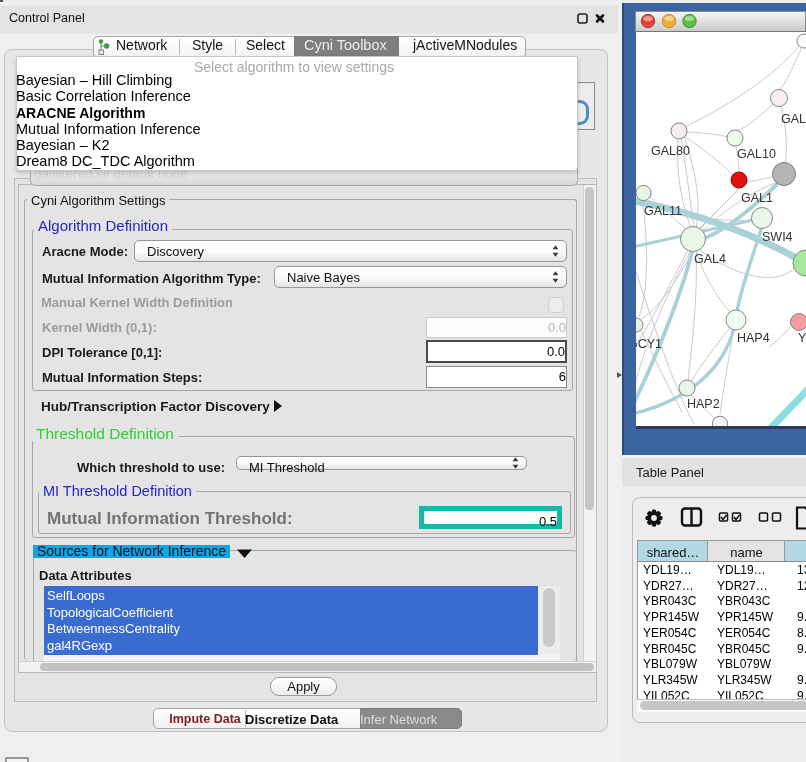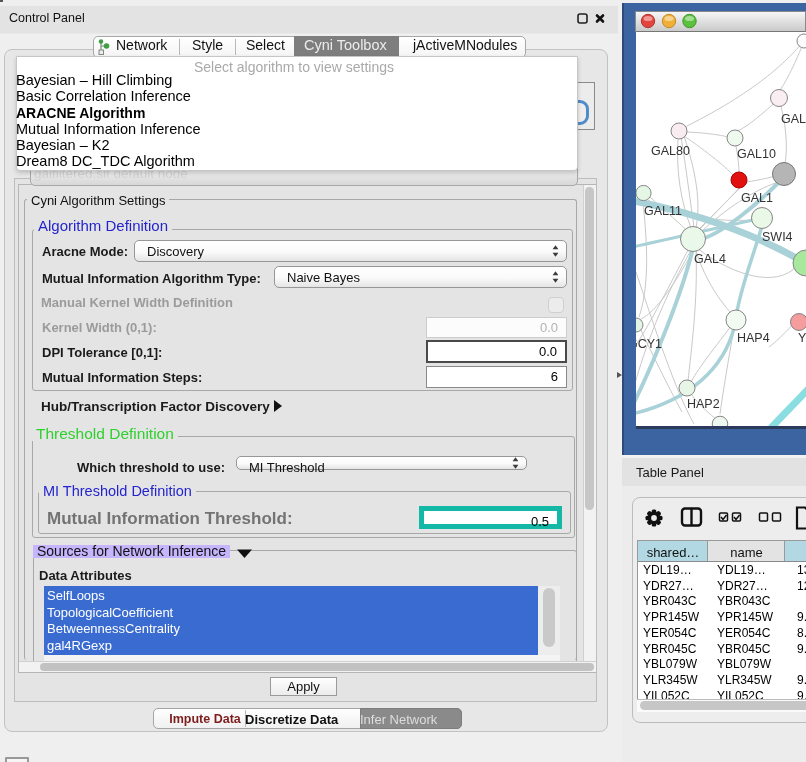--- a/index.html
+++ b/index.html
@@ -1,20 +1,20 @@
 <!DOCTYPE html>
 <html><head><meta charset="utf-8"><style>
 html,body{margin:0;padding:0}
 body{width:806px;height:762px;position:relative;background:#efefef;font-family:"Liberation Sans",sans-serif;overflow:hidden}
 .a{position:absolute}
 .b{font-weight:bold}
 .combo{position:absolute;border:1px solid #979797;border-radius:5px;background:linear-gradient(#ffffff,#fafafa 55%,#e4e4e4);box-sizing:border-box}
 .combo .tx{position:absolute;left:12px;top:3px;font-size:13px;color:#111}
 .spin{position:absolute;right:6px;top:50%;transform:translateY(-50%);width:9px;height:14px}
-.fld{position:absolute;background:#fff;box-sizing:border-box;font-size:13px;text-align:right;padding-right:8px}
+.fld{position:absolute;background:#fff;box-sizing:border-box;font-size:13px;text-align:right;padding-right:0}
 .gtitle{position:absolute;font-size:13px;background:#e7e7e7;padding:0 4px;line-height:13px}
 .grp{position:absolute;border:1px solid #a8a8a8;border-radius:3px}
 </style></head><body>
 
 <div class="a" style="left:0;top:0;width:3px;height:2px;background:#555"></div>
 <div class="a" style="left:0;top:5px;width:618px;height:27px;background:#e3e3e3;border-top:1px solid #ededed;border-bottom:1px solid #e9e9e9"></div>
 <div class="a" style="left:9px;top:11px;font-size:12.5px;color:#111">Control Panel</div>
 <svg class="a" style="left:577px;top:13px" width="32" height="12" viewBox="0 0 32 12">
  <rect x="1" y="1" width="9" height="9" rx="2" fill="none" stroke="#222" stroke-width="1.6"></rect>
  <path d="M20 1 L26 7 M26 1 L20 7" transform="translate(0,1.5)" stroke="#111" stroke-width="2.6" stroke-linecap="round" fill="none"></path>
@@ -94,38 +94,38 @@
       <path d="M4.5 12.8 L7.4 8.8 L1.6 8.8 Z" fill="#3a3a3a"></path>
     </svg>
   </div>
 
 <div class="grp" style="left:38px;top:491px;width:531px;height:41px"></div>
 <div class="gtitle" style="left:39px;top:484px;background:#e4e4e4;color:#2424cf;font-size:14.5px;line-height:15px">MI Threshold Definition</div>
 <div class="a b" style="left:47px;top:509px;font-size:17px;color:#737373">Mutual Information Threshold:</div>
 <div class="fld" style="left:419px;top:506px;width:143px;height:23px;border:5px solid #14b8a6;color:#000;line-height:21px">0.5</div>
 
 <div class="grp" style="left:33px;top:550px;width:542px;height:119px"></div>
-<div class="gtitle" style="left:33px;top:545px;background:#c4b5fd;color:#111;font-size:14px">Sources for Network Inference</div>
+<div class="gtitle" style="left:33px;top:545px;background:#0ea5e9;color:#111;font-size:14px">Sources for Network Inference</div>
 <svg class="a" style="left:236px;top:548px" width="17" height="11" viewBox="0 0 17 11">
     <path d="M1 1.5 L16 1.5 L8.5 10 Z" fill="#111"></path>
   </svg>
 <div class="a b" style="left:39px;top:568px;font-size:13px;color:#1a1a1a">Data Attributes</div>
 
 <div class="a" style="left:44px;top:586px;width:494px;height:69px;background:#3a6bd0"></div>
 <div class="a" style="left:47px;top:588px;font-size:13px;color:#fff;line-height:16.6px">SelfLoops<br>TopologicalCoefficient<br>BetweennessCentrality<br>gal4RGexp</div>
 <div class="a" style="left:538px;top:586px;width:22px;height:69px;background:#ededed"></div>
 <div class="a" style="left:543px;top:588px;width:12px;height:59px;background:#c9c9c9;border-radius:6px"></div>
 <div class="a" style="left:44px;top:655px;width:516px;height:8px;background:#f4f4f4"></div>
 
 <div class="a" style="left:583px;top:185px;width:13px;height:476px;background:#f2f2f2;border-left:1px solid #d0d0d0;box-sizing:border-box"></div>
 <div class="a" style="left:585px;top:187px;width:9px;height:323px;background:#c6c6c6;border-radius:5px"></div>
 <div class="a" style="left:19px;top:661px;width:577px;height:11px;background:#f2f2f2;border-top:1px solid #d0d0d0;box-sizing:border-box"></div>
 <div class="a" style="left:40px;top:663px;width:554px;height:8px;background:#c2c2c2;border-radius:4px"></div>
 
-<div class="a" style="left:270px;top:677px;width:67px;height:19px;background:linear-gradient(#ffffff,#ececec);border:1px solid #9a9a9a;border-radius:0;box-sizing:border-box;text-align:center;font-size:13px;color:#111;line-height:17px">Apply</div>
+<div class="a" style="left:270px;top:677px;width:67px;height:19px;background:linear-gradient(#ffffff,#ececec);border:1px solid #9a9a9a;border-radius:9px;box-sizing:border-box;text-align:center;font-size:13px;color:#111;line-height:17px">Apply</div>
 
 <div class="a" style="left:153px;top:708px;width:309px;height:21px;background:linear-gradient(#ffffff,#f0f0f0);border:1px solid #a5a5a5;border-radius:5px;box-sizing:border-box"></div>
 <div class="a" style="left:245px;top:710px;width:1px;height:17px;background:#b9b9b9"></div>
 <div class="a" style="left:360px;top:708px;width:102px;height:21px;background:#8a8a8a;border:1px solid #7d7d7d;border-radius:0 5px 5px 0;box-sizing:border-box"></div>
 <div class="a b" style="left:159px;top:712px;width:92px;text-align:center;font-size:12.5px;color:#7f1d1d">Impute Data</div>
 <div class="a b" style="left:245px;top:712px;width:115px;text-align:left;font-size:13px;color:#111">Discretize Data</div>
 <div class="a" style="left:360px;top:712px;width:102px;font-size:13px;color:#dedede">Infer Network</div>
 
 <div class="a" style="left:5px;top:757px;width:20px;height:10px;background:#f5f5f5;border:2px solid #999;border-radius:1px"></div>
 

